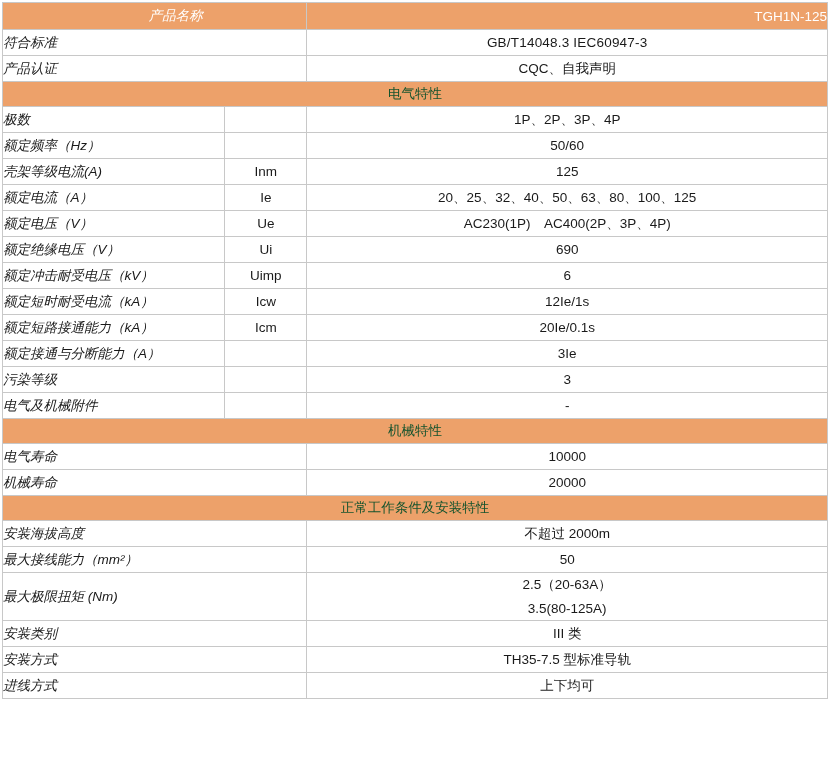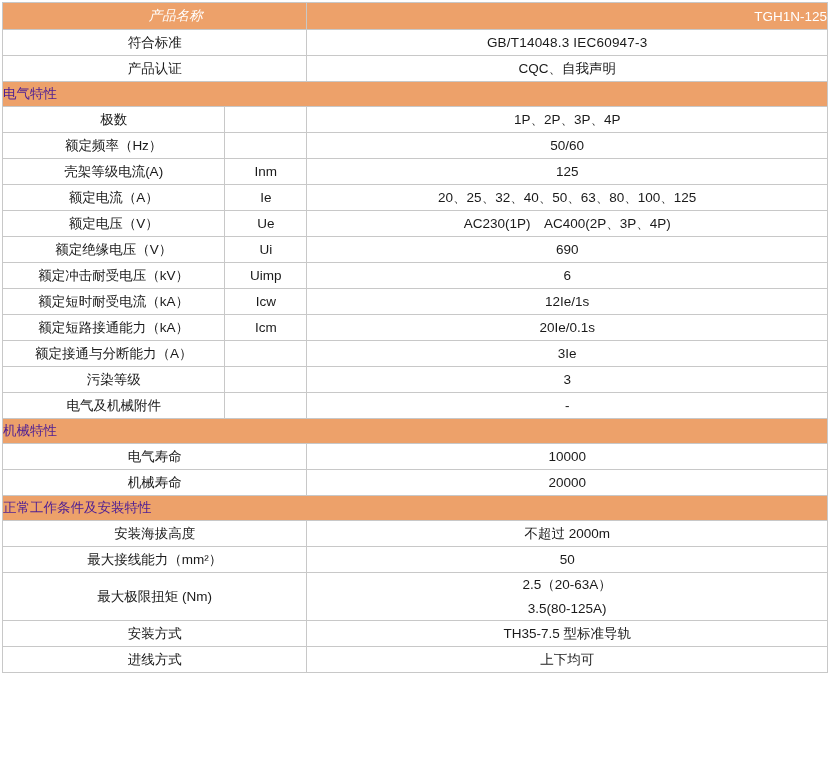--- a/index.html
+++ b/index.html
@@ -25,22 +25,23 @@
     padding: 0;
     vertical-align: middle;
   }
   
   col.c1 { width: 222px; }
   col.c2 { width: 82px; }
   col.c3 { width: 520px; }
 
   .cell-name {
     padding: 4px 0 4px 8px;
-    text-align: center;
+    text-align: left;
     white-space: nowrap;
+    font-style: italic;
   }
   .cell-sym {
     padding: 4px 4px;
     text-align: center;
     white-space: nowrap;
   }
   .cell-val {
     padding: 4px 6px;
     text-align: center;
   }
@@ -56,24 +57,24 @@
   .hdr-bar td.cell-name {
     text-align: center;
     font-style: italic;
     padding-left: 42px;
   }
   .hdr-bar td.cell-val {
     text-align: right;
   }
   .sec-bar td {
     background: #eda16a;
-    color: #4c1d95;
+    color: #14532d;
     height: 24px;
     border: 1px solid #eda16a;
-    text-align: left;
+    text-align: center;
     padding-left: 8px;
   }
   .multi-line {
     line-height: 1.75;
     padding: 6px 6px;
   }
   .multi-line div { white-space: nowrap; }
   .val-wide { letter-spacing: 0.2px; }
 </style>
 </head>
@@ -189,20 +190,24 @@
       <td class="cell-val">50</td>
     </tr>
     <tr>
       <td class="cell-name" colspan="2">最大极限扭矩 (Nm)</td>
       <td class="cell-val multi-line">
         <div>2.5（20-63A）</div>
         <div>3.5(80-125A)</div>
       </td>
     </tr>
     <tr class="row-std">
+      <td class="cell-name" colspan="2">安装类别</td>
+      <td class="cell-val">III 类</td>
+    </tr>
+    <tr class="row-std">
       <td class="cell-name" colspan="2">安装方式</td>
       <td class="cell-val">TH35-7.5 型标准导轨</td>
     </tr>
     <tr class="row-std">
       <td class="cell-name" colspan="2">进线方式</td>
       <td class="cell-val">上下均可</td>
     </tr>
 
   </tbody>
 </table>

